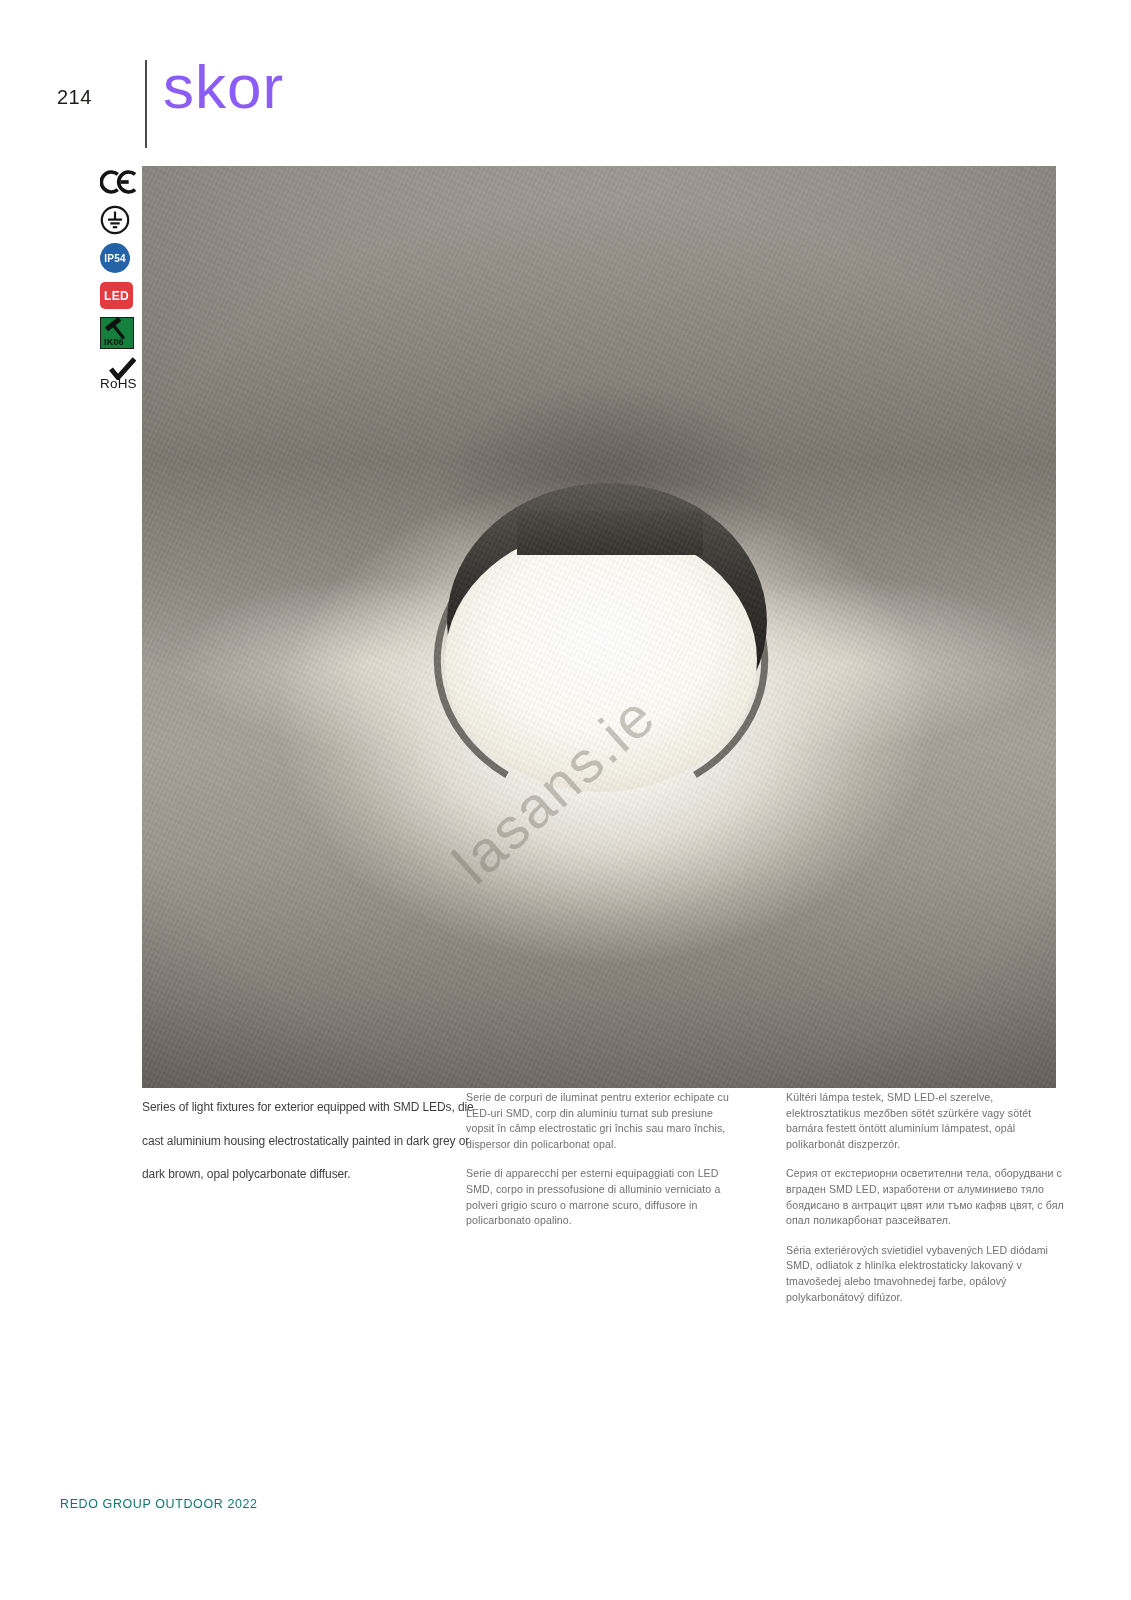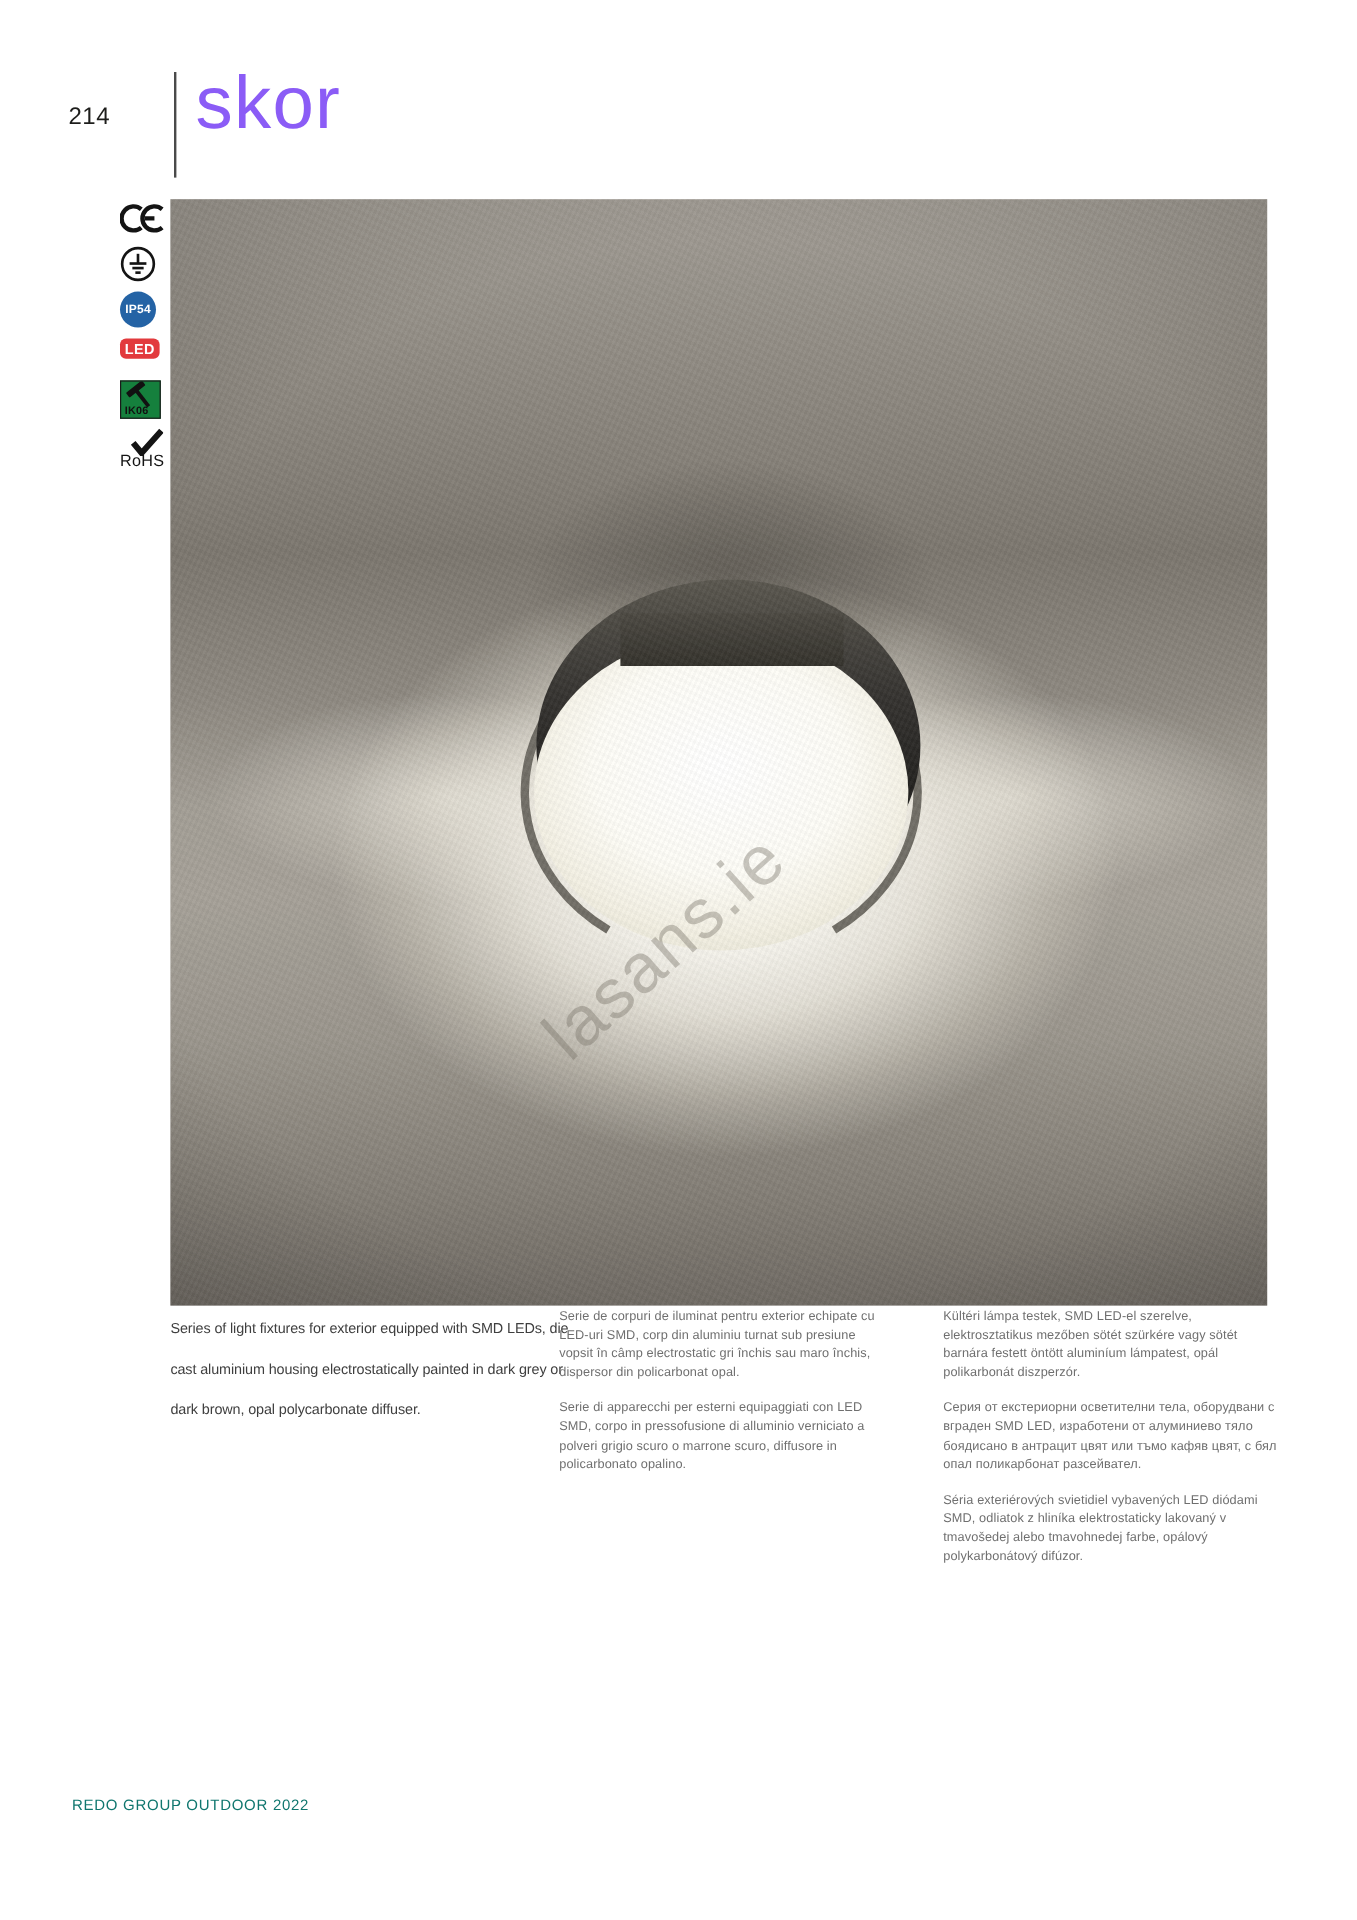--- a/index.html
+++ b/index.html
@@ -24,21 +24,21 @@
   }
 
   
   .badges { position:absolute; left:56px; top:166px; width:46px; }
   .badge { position:absolute; left:0;margin-left:44px; }
   .badge-ce     { top:2px; }
   .badge-earth  { top:39px; }
   .badge-ip     { top:77px; width:30px; height:30px; border-radius:50%;
                   background:#2463a5; color:#fff; font-weight:700; font-size:10px;
                   display:flex; align-items:center; justify-content:center; letter-spacing:0.2px; }
-  .badge-led    { top:116px; width:33px; height:17px; border-radius:5px;
+  .badge-led    { top:116px; width:33px; height:27px; border-radius:5px;
                   background:#e23a3d; color:#fff; font-weight:700; font-size:12px;
                   display:flex; align-items:center; justify-content:center; letter-spacing:0.3px; }
   .badge-ik     { top:151px; width:34px; height:32px; border:1.6px solid #1a1a1a; background:#15803d; position:absolute; }
   .badge-ik .ik-label { position:absolute; left:3px; bottom:1px; font-size:9px; font-weight:700; color:#111; letter-spacing:0.2px; }
   .badge-rohs   { top:191px; width:42px; height:34px; position:absolute; }
   .badge-rohs .rohs-label { position:absolute; left:0; bottom:0; font-size:13.5px; font-weight:400; color:#141414; letter-spacing:0.2px; }
   .badge-rohs svg { position:absolute; left:9px; top:0; }
 
   
   .photo {

